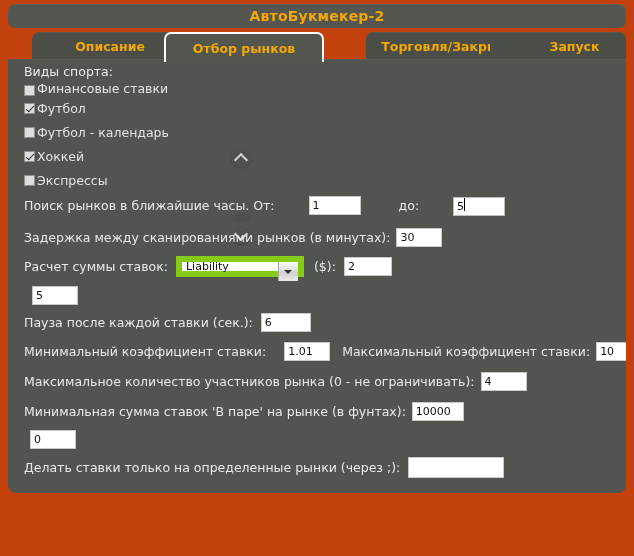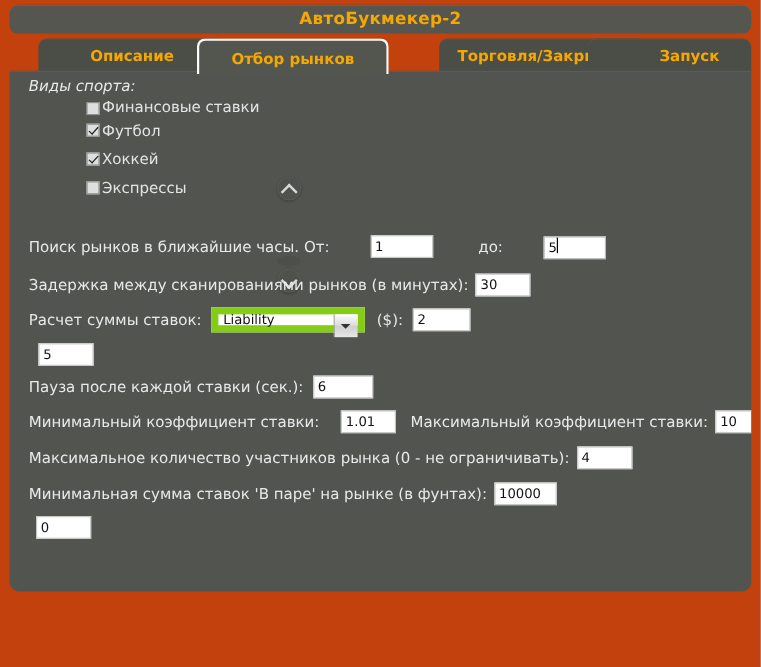--- a/index.html
+++ b/index.html
@@ -103,36 +103,34 @@
   #sports-section {
     position: absolute;
     left: 10px;
     top: 5px;
     width: 598px;
   }
   #sports-heading {
     position: absolute;
     left: 6px;
     top: 0px;
-    font-style: italic;
   }
   #sports-list {
     position: absolute;
     left: 6px;
     top: 20px;
     width: 260px;
     height: 108px;
     overflow: hidden;
   }
   .sport-row {
     display: flex;
     align-items: center;
     height: 24px;
     gap: 2px;
-    margin-left: 48px;
   }
   .sport-row.clipped {
     height: 12px;
     overflow: hidden;
     align-items: flex-end;
   }
   .cbx {
     width: 11px;
     height: 11px;
     min-width: 11px;
@@ -293,20 +291,24 @@
       <div id="sports-list">
         <div class="sport-row clipped">
           <span class="cbx"></span>
           <span class="sport-label">Финансовые ставки</span>
         </div>
         <div class="sport-row">
           <span class="cbx checked"></span>
           <span class="sport-label">Футбол</span>
         </div>
         <div class="sport-row">
+          <span class="cbx"></span>
+          <span class="sport-label">Футбол - календарь</span>
+        </div>
+        <div class="sport-row">
           <span class="cbx checked"></span>
           <span class="sport-label">Хоккей</span>
         </div>
         <div class="sport-row">
           <span class="cbx"></span>
           <span class="sport-label">Экспрессы</span>
         </div>
       </div>
 
       <div class="scroll-btn" id="scroll-up-button">
@@ -368,15 +370,19 @@
 
     <div class="form-row" style="left:16px; top:343px;">
       <span class="field-label">Минимальная сумма ставок 'В паре' на рынке (в фунтах):</span>
       <input class="txt" style="width: 52px; margin-left: 6px;" type="text" value="10000">
     </div>
 
     <div class="form-row" style="left:16px; top:371px;">
       <input class="txt" style="width: 46px; margin-left: 6px;" type="text" value="0">
     </div>
 
+    <div class="form-row" style="left:16px; top:398px;">
+      <span class="field-label">Делать ставки только на определенные рынки (через ;):</span>
+      <input class="txt" style="width: 96px; height: 21px; margin-left: 8px;" type="text" value="">
+    </div>
 
   </div>
 </div>
 
 </body></html>

